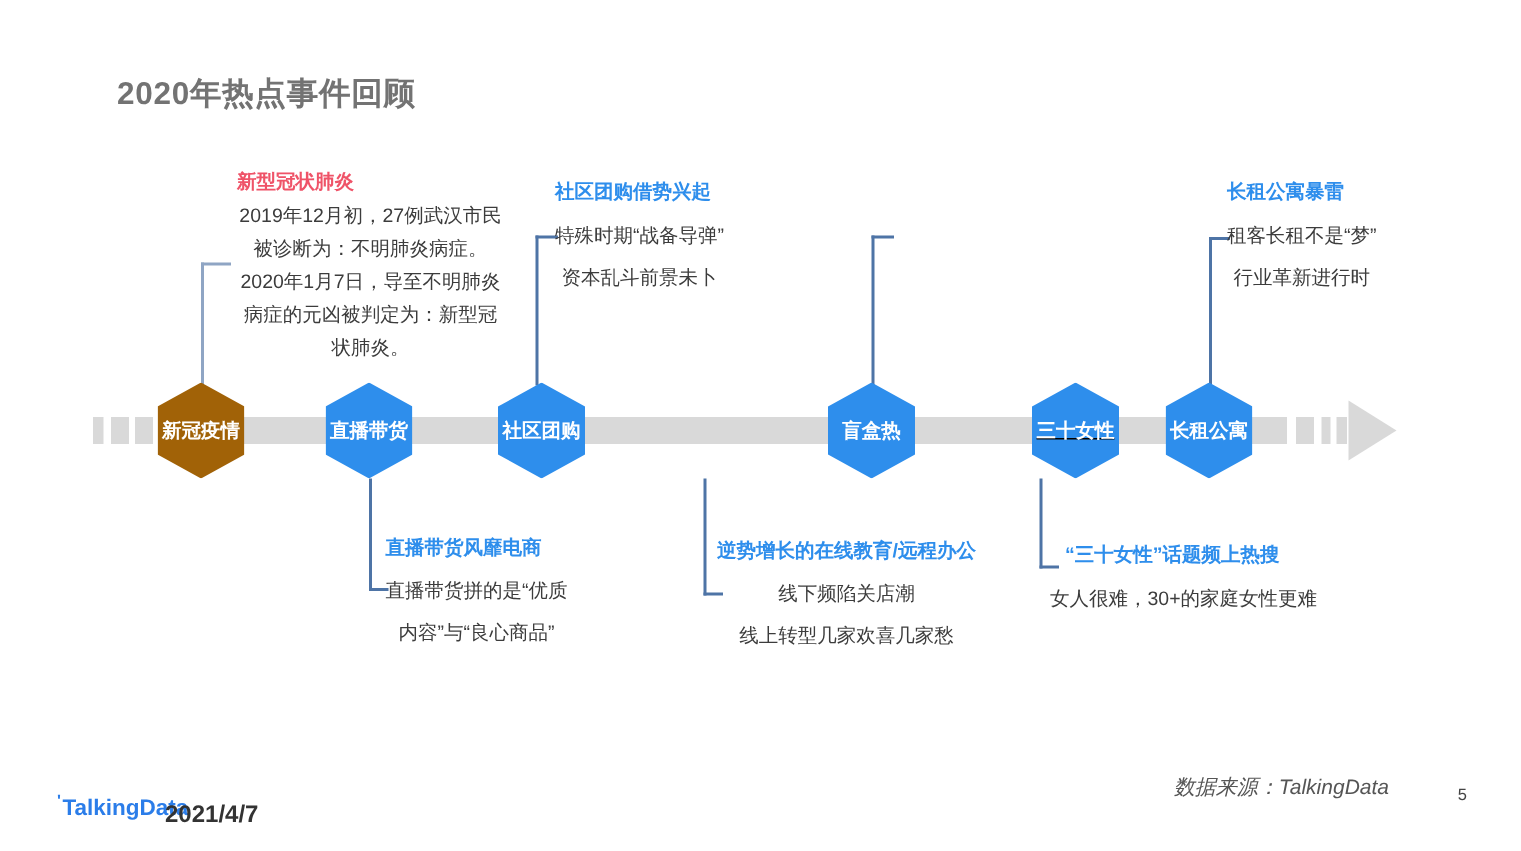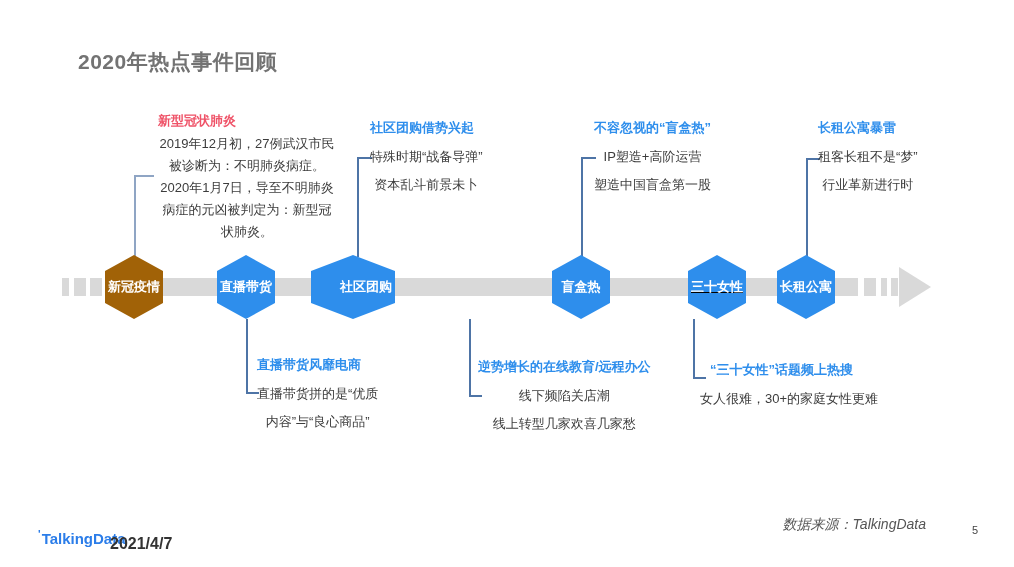--- a/index.html
+++ b/index.html
@@ -70,46 +70,41 @@
   <div class="conn-down" style="left:246px;top:319px;width:11px;height:73px;"></div>
   <div class="conn-down" style="left:469px;top:319px;width:11px;height:76px;"></div>
   <div class="conn-down" style="left:693px;top:319px;width:11px;height:58px;"></div>
 
   <div class="hex red" style="left:105px;">
     <span class="hex-label">新冠疫情</span>
   </div>
   <div class="hex" style="left:217px;">
     <span class="hex-label">直播带货</span>
   </div>
-  <div class="hex" style="left:311px;padding-left:26px;">
+  <div class="hex" style="left:332px;">
     <span class="hex-label">社区团购</span>
   </div>
   <div class="hex" style="left:552px;">
     <span class="hex-label">盲盒热</span>
   </div>
   <div class="hex" style="left:688px;text-decoration:underline;">
     <span class="hex-label">三十女性</span>
   </div>
   <div class="hex" style="left:777px;">
     <span class="hex-label">长租公寓</span>
   </div>
 
   <div class="note red-head" style="left:158px;top:112px;">
     <div class="note-title">新型冠状肺炎</div>
     <div class="note-body body-tight">2019年12月初，27例武汉市民被诊断为：不明肺炎病症。2020年1月7日，导至不明肺炎病症的元凶被判定为：新型冠状肺炎。</div>
   </div>
   <div class="note" style="left:370px;top:119px;">
     <div class="note-title">社区团购借势兴起</div>
     <div class="note-body body-loose">特殊时期“战备导弹”
 资本乱斗前景未卜</div>
-  </div>
-  <div class="note" style="left:594px;top:119px;">
-    <div class="note-title">不容忽视的“盲盒热”</div>
-    <div class="note-body body-loose">IP塑造+高阶运营
-塑造中国盲盒第一股</div>
   </div>
   <div class="note" style="left:818px;top:119px;">
     <div class="note-title">长租公寓暴雷</div>
     <div class="note-body body-loose">租客长租不是“梦”
 行业革新进行时</div>
   </div>
 
   <div class="note" style="left:257px;top:356px;">
     <div class="note-title">直播带货风靡电商</div>
     <div class="note-body body-loose">直播带货拼的是“优质

